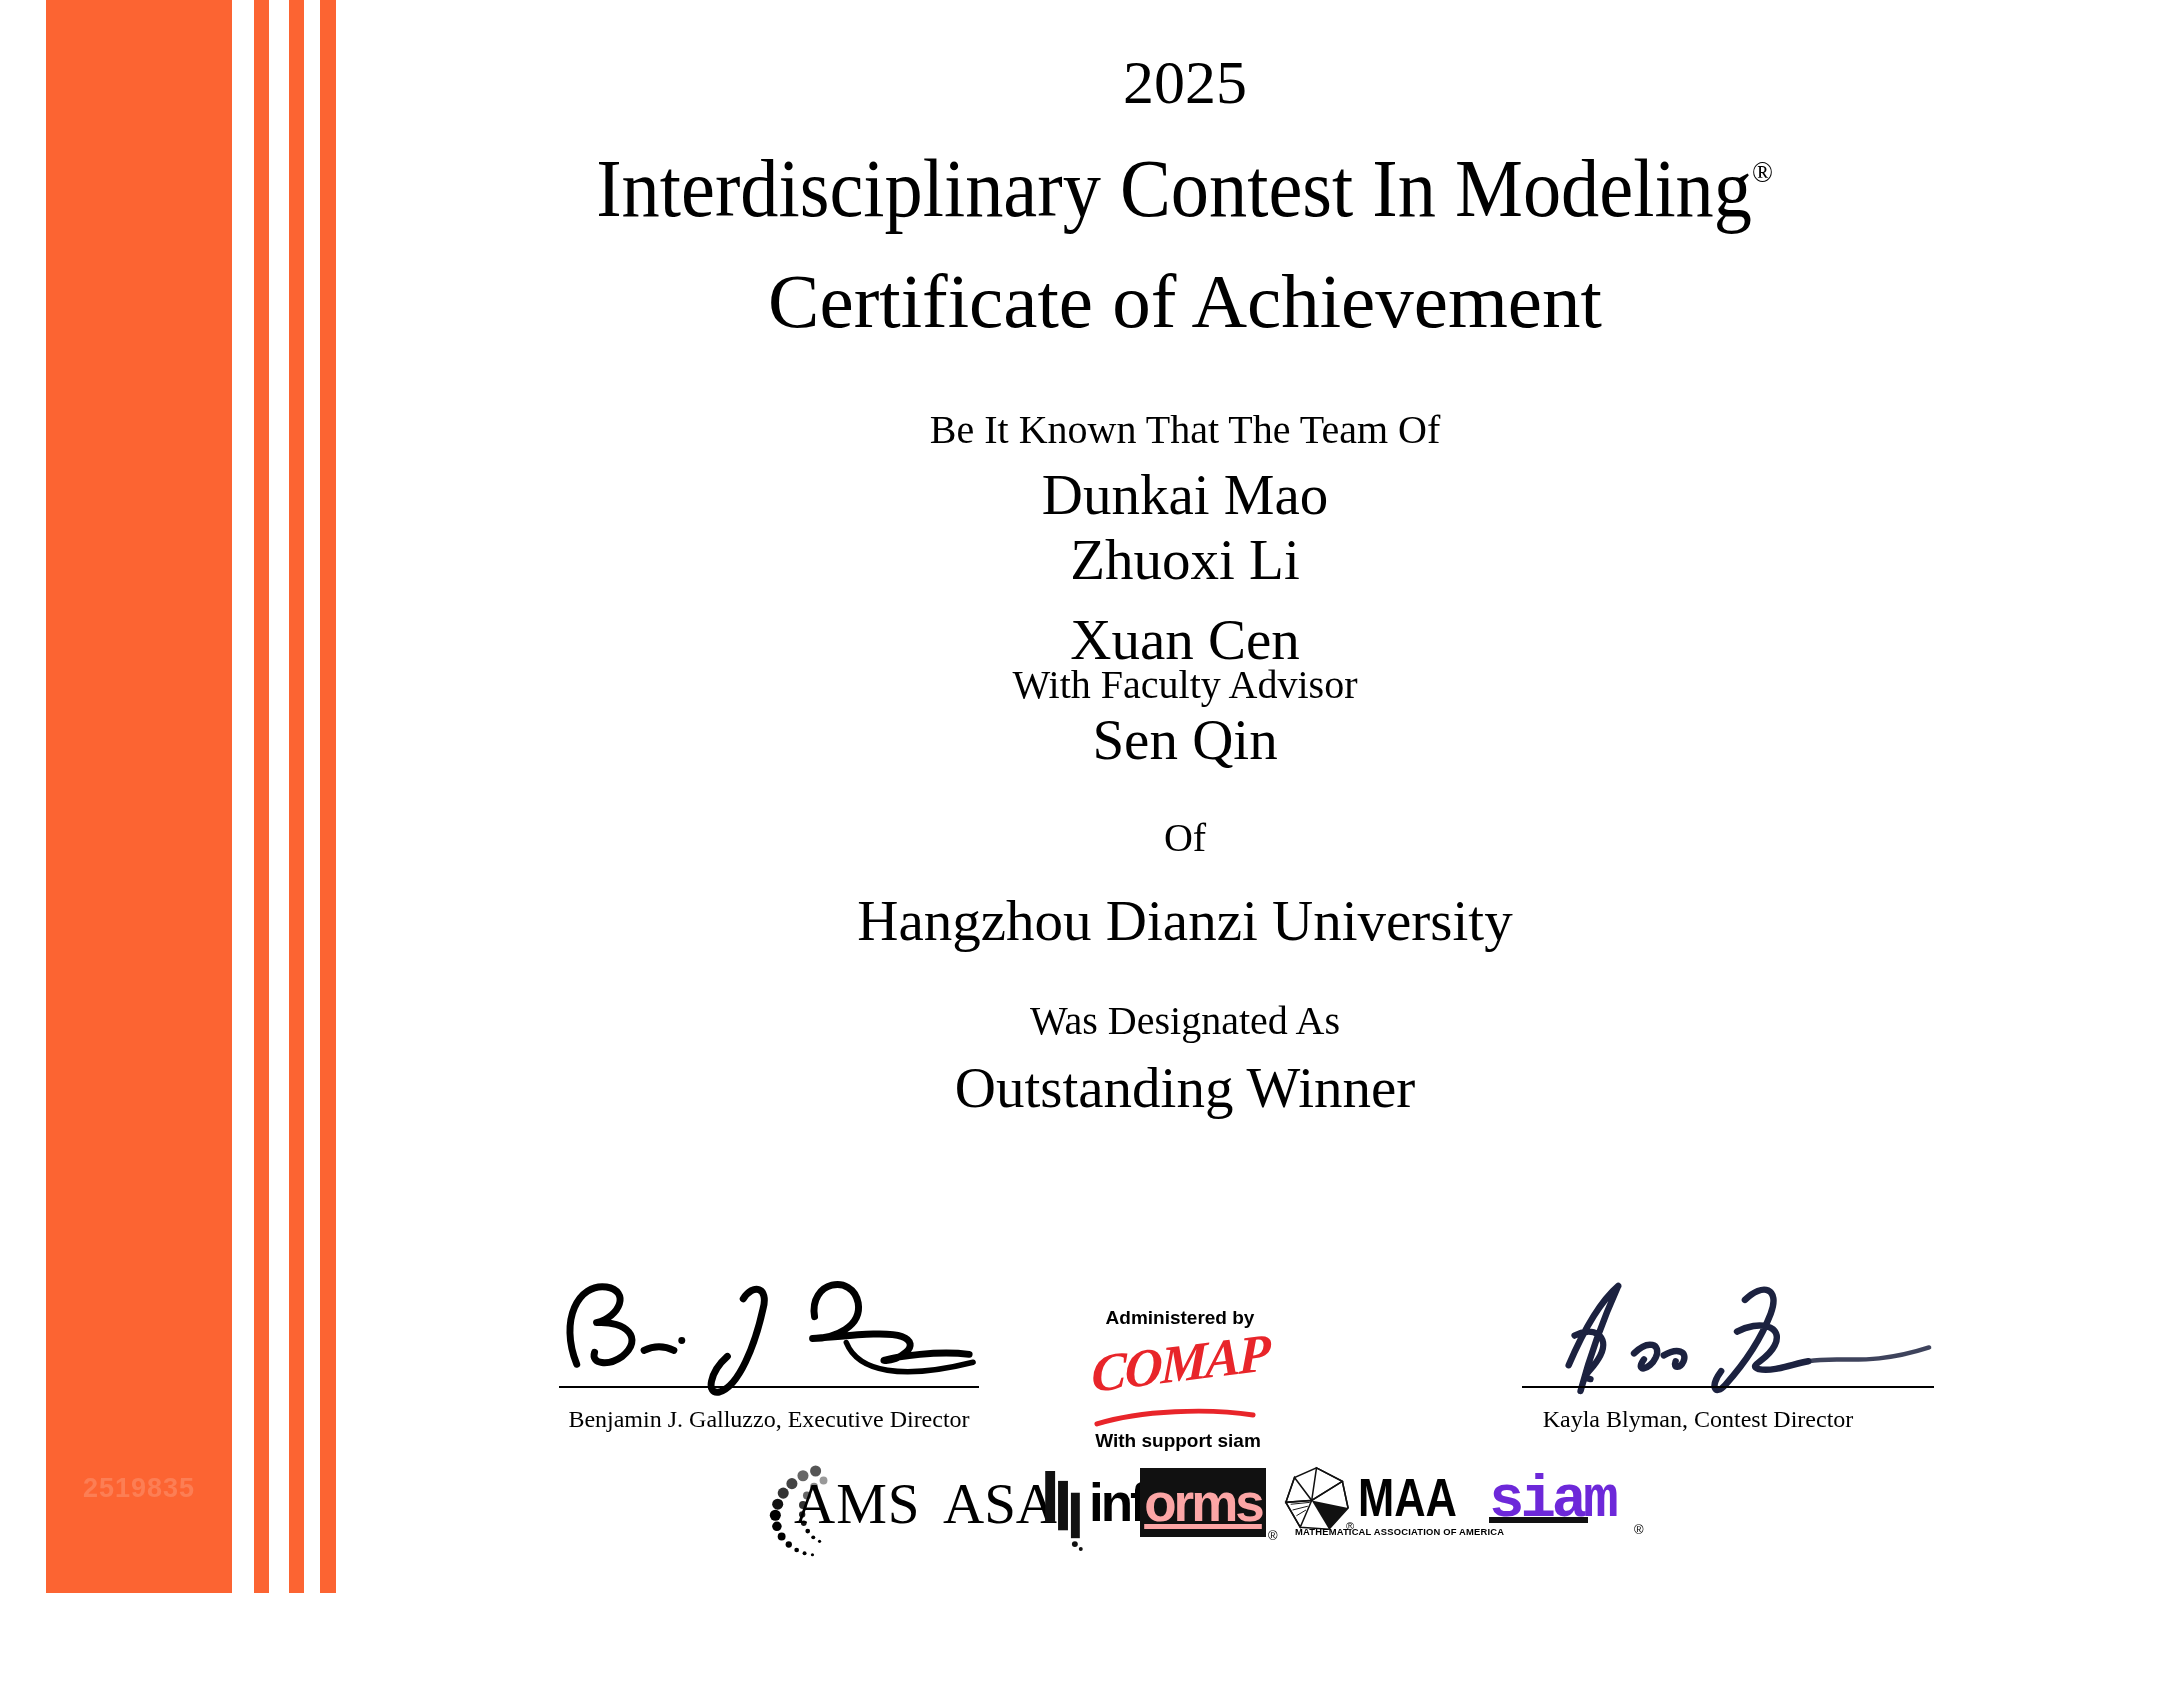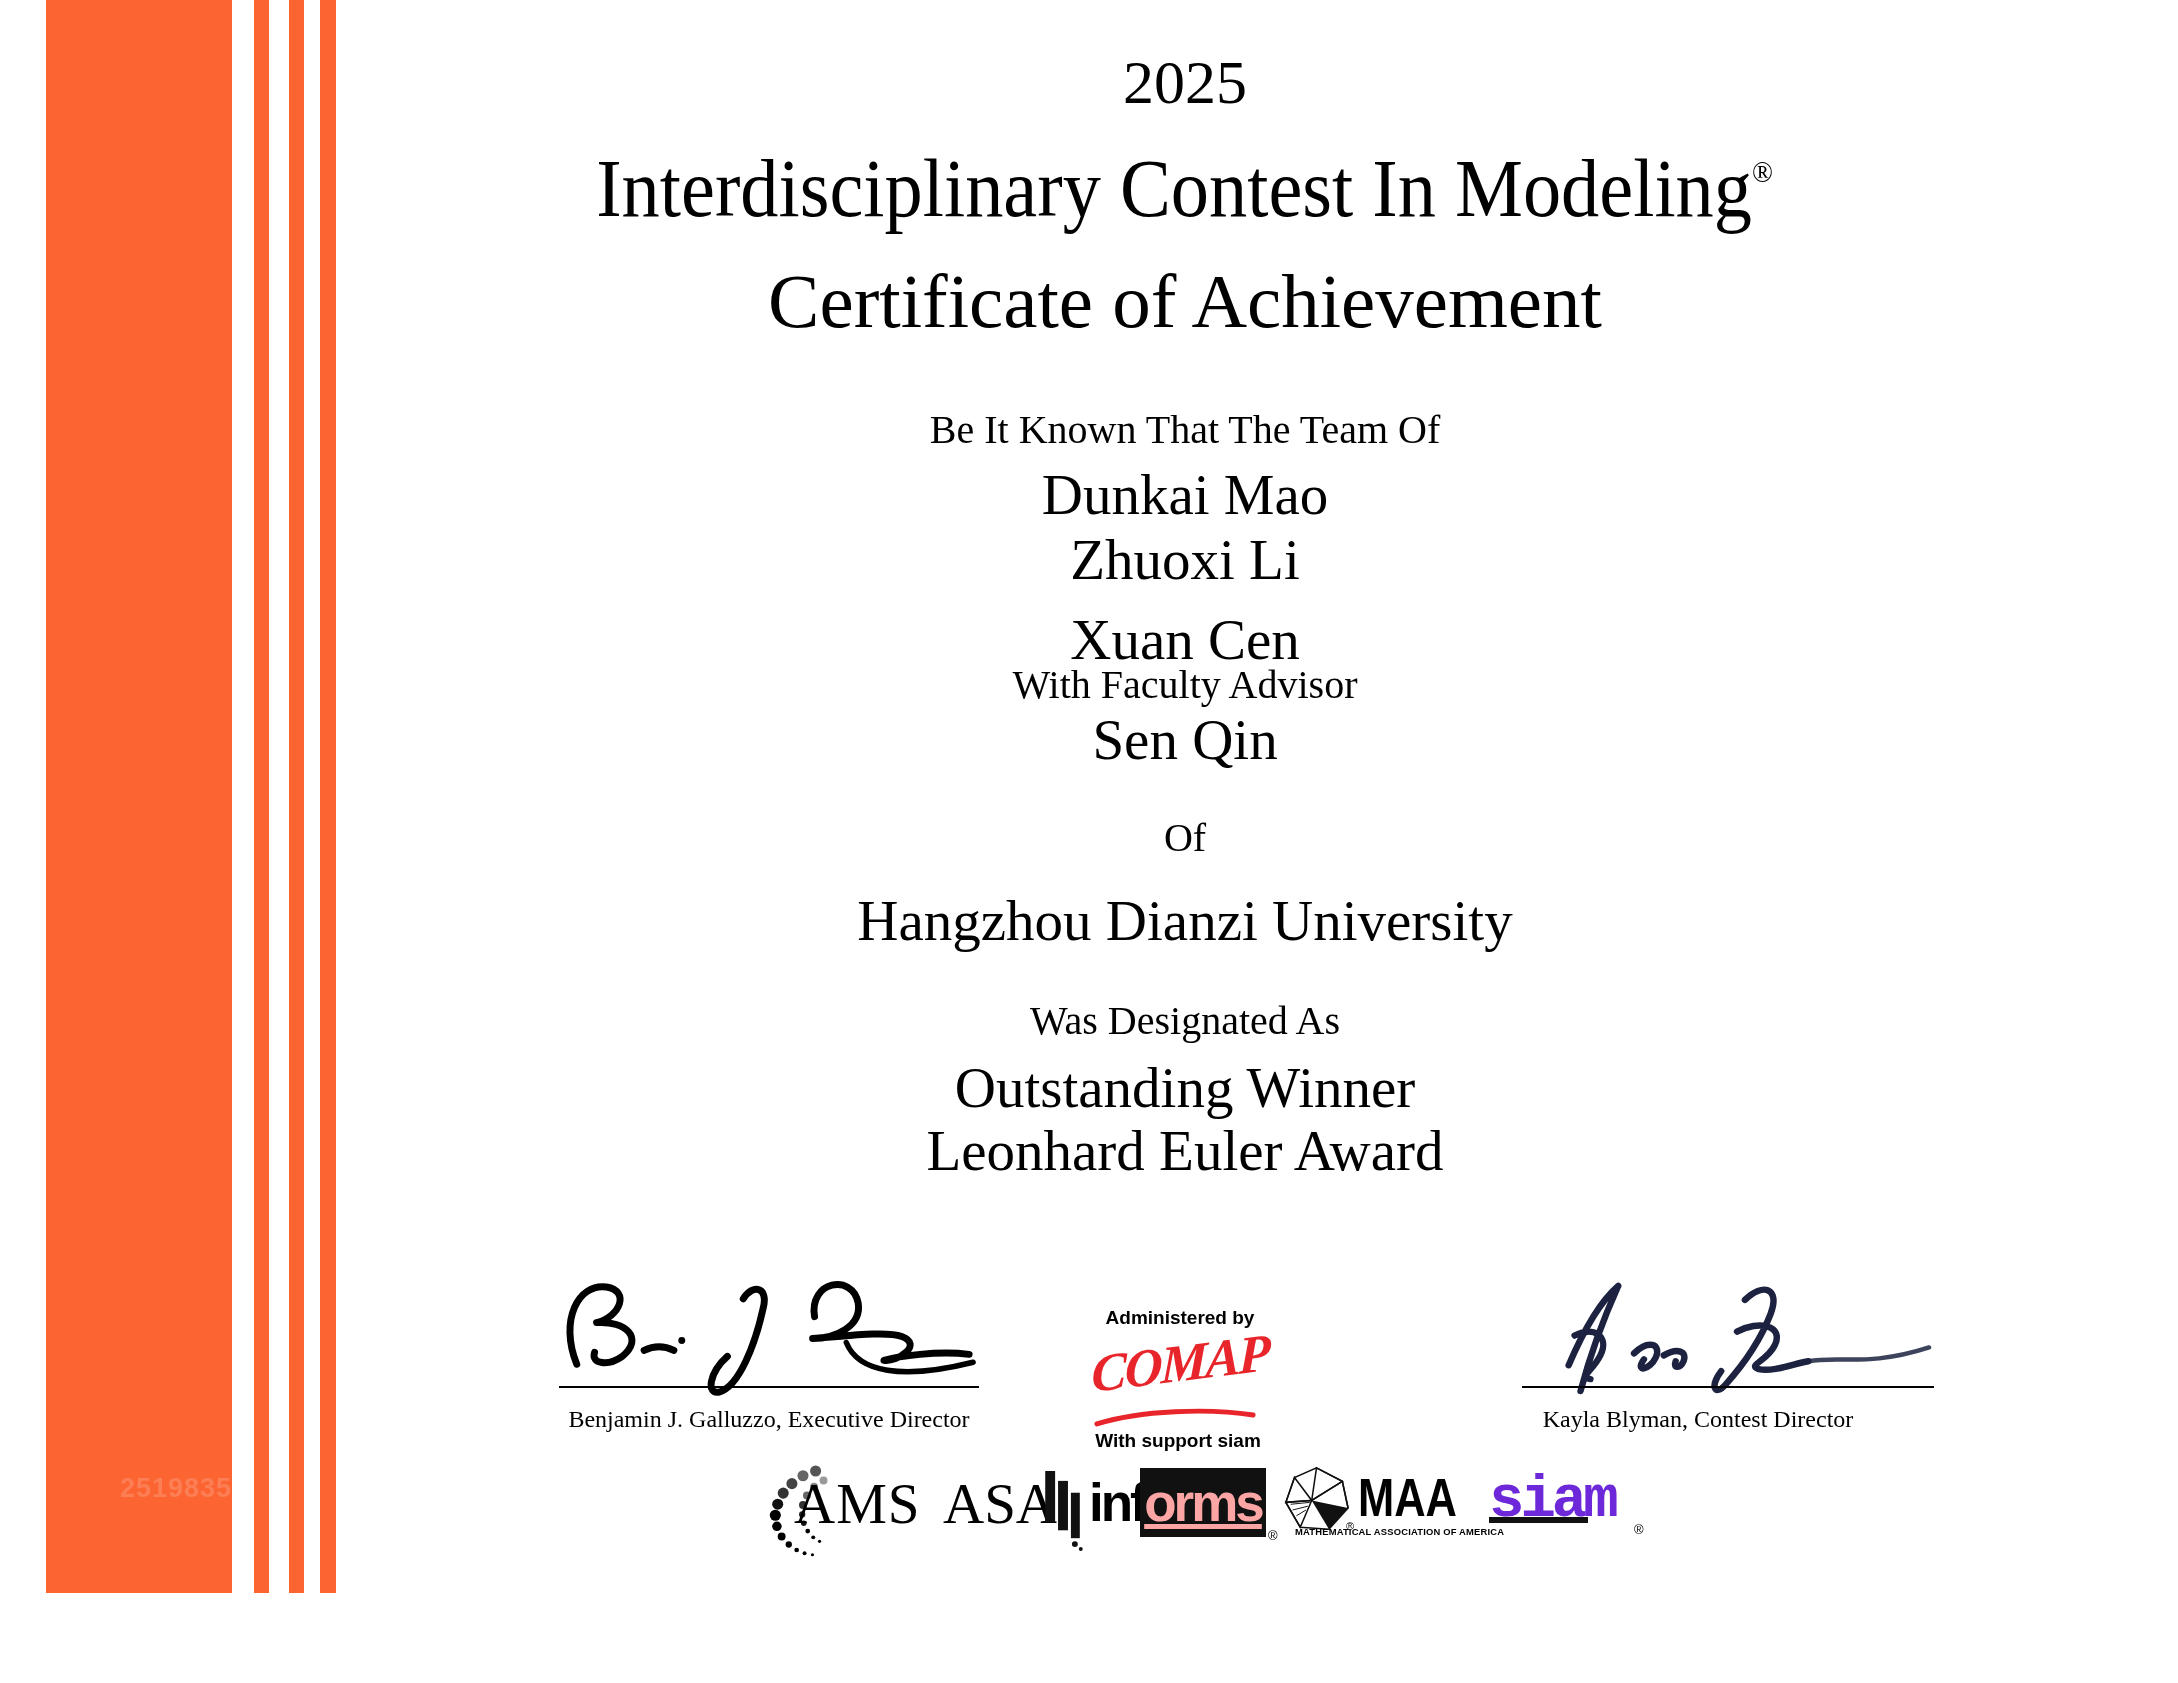--- a/index.html
+++ b/index.html
@@ -10,21 +10,21 @@
   .serif{font-family:"Liberation Serif","DejaVu Serif",serif;}
   .sans{font-family:"Liberation Sans","DejaVu Sans",sans-serif;}
   .mono{font-family:"Liberation Mono","DejaVu Sans Mono",monospace;}
   .condense{display:inline-block;transform:scaleX(0.92);transform-origin:50% 50%;}
   .reg-sup{font-size:30px;position:relative;top:-34px;}
   .sigline{position:absolute;border-top:2px solid #000;height:0;}
   .siglabel{position:absolute;font-size:24px;line-height:1;text-align:center;white-space:nowrap;}
   .adminlabel{position:absolute;font-size:19px;font-weight:bold;line-height:1;text-align:center;white-space:nowrap;
               font-family:"Liberation Sans","DejaVu Sans",sans-serif;}
   .logo-text-serif{position:absolute;line-height:1;font-family:"Liberation Serif","DejaVu Serif",serif;white-space:nowrap;}
-  .watermark{position:absolute;left:46px;width:186px;top:1475px;text-align:right;
+  .watermark{position:absolute;left:46px;width:186px;top:1475px;text-align:center;
              font-family:"Liberation Sans",sans-serif;font-weight:bold;font-size:27px;letter-spacing:1px;
              color:rgba(255,255,255,0.17);line-height:1;}
   svg{display:block;}
 </style>
 </head>
 <body>
 
 <div class="page">
 
   <div class="band" style="left:46px;width:186px;background:#FC6432;"></div>
@@ -49,21 +49,20 @@
 
   <div class="cline" style="top:665px;font-size:40px;">With Faculty Advisor</div>
   <div class="cline" style="top:711px;font-size:57px;">Sen Qin</div>
 
   <div class="cline" style="top:818px;font-size:40px;">Of</div>
 
   <div class="cline" style="top:892px;font-size:57px;">Hangzhou Dianzi University</div>
 
   <div class="cline" style="top:1001px;font-size:40px;">Was Designated As</div>
   <div class="cline" style="top:1059px;font-size:57px;">Outstanding Winner</div>
-  <div class="cline" style="top:1122px;font-size:57px;">Leonhard Euler Award</div>
 
   <svg style="position:absolute;left:549px;top:1265px;" width="436" height="144" viewBox="0 0 440 145" fill="none" stroke="#000" stroke-width="7" stroke-linecap="round" stroke-linejoin="round">
     <path d="M28,100 C10,55 30,18 58,22 C82,26 72,52 48,58 C78,56 96,74 74,92 C60,102 42,100 46,88"></path>
     <path d="M96,86 C108,80 118,82 126,86"></path>
     <circle cx="134" cy="76" r="3.5" fill="#000" stroke="none"></circle>
     <path d="M196,34 C206,18 222,22 216,44 C208,80 192,122 172,128 C158,131 162,108 180,92"></path>
     <path d="M268,52 C262,16 306,8 312,38 C316,62 288,74 266,74 C296,72 340,66 356,72 C378,80 352,98 338,96 C352,92 392,86 424,90"></path>
     <path d="M300,78 C312,108 356,116 428,98" stroke-width="5.5"></path>
   </svg>
   <div class="sigline" style="left:559px;top:1386px;width:420px;"></div>

